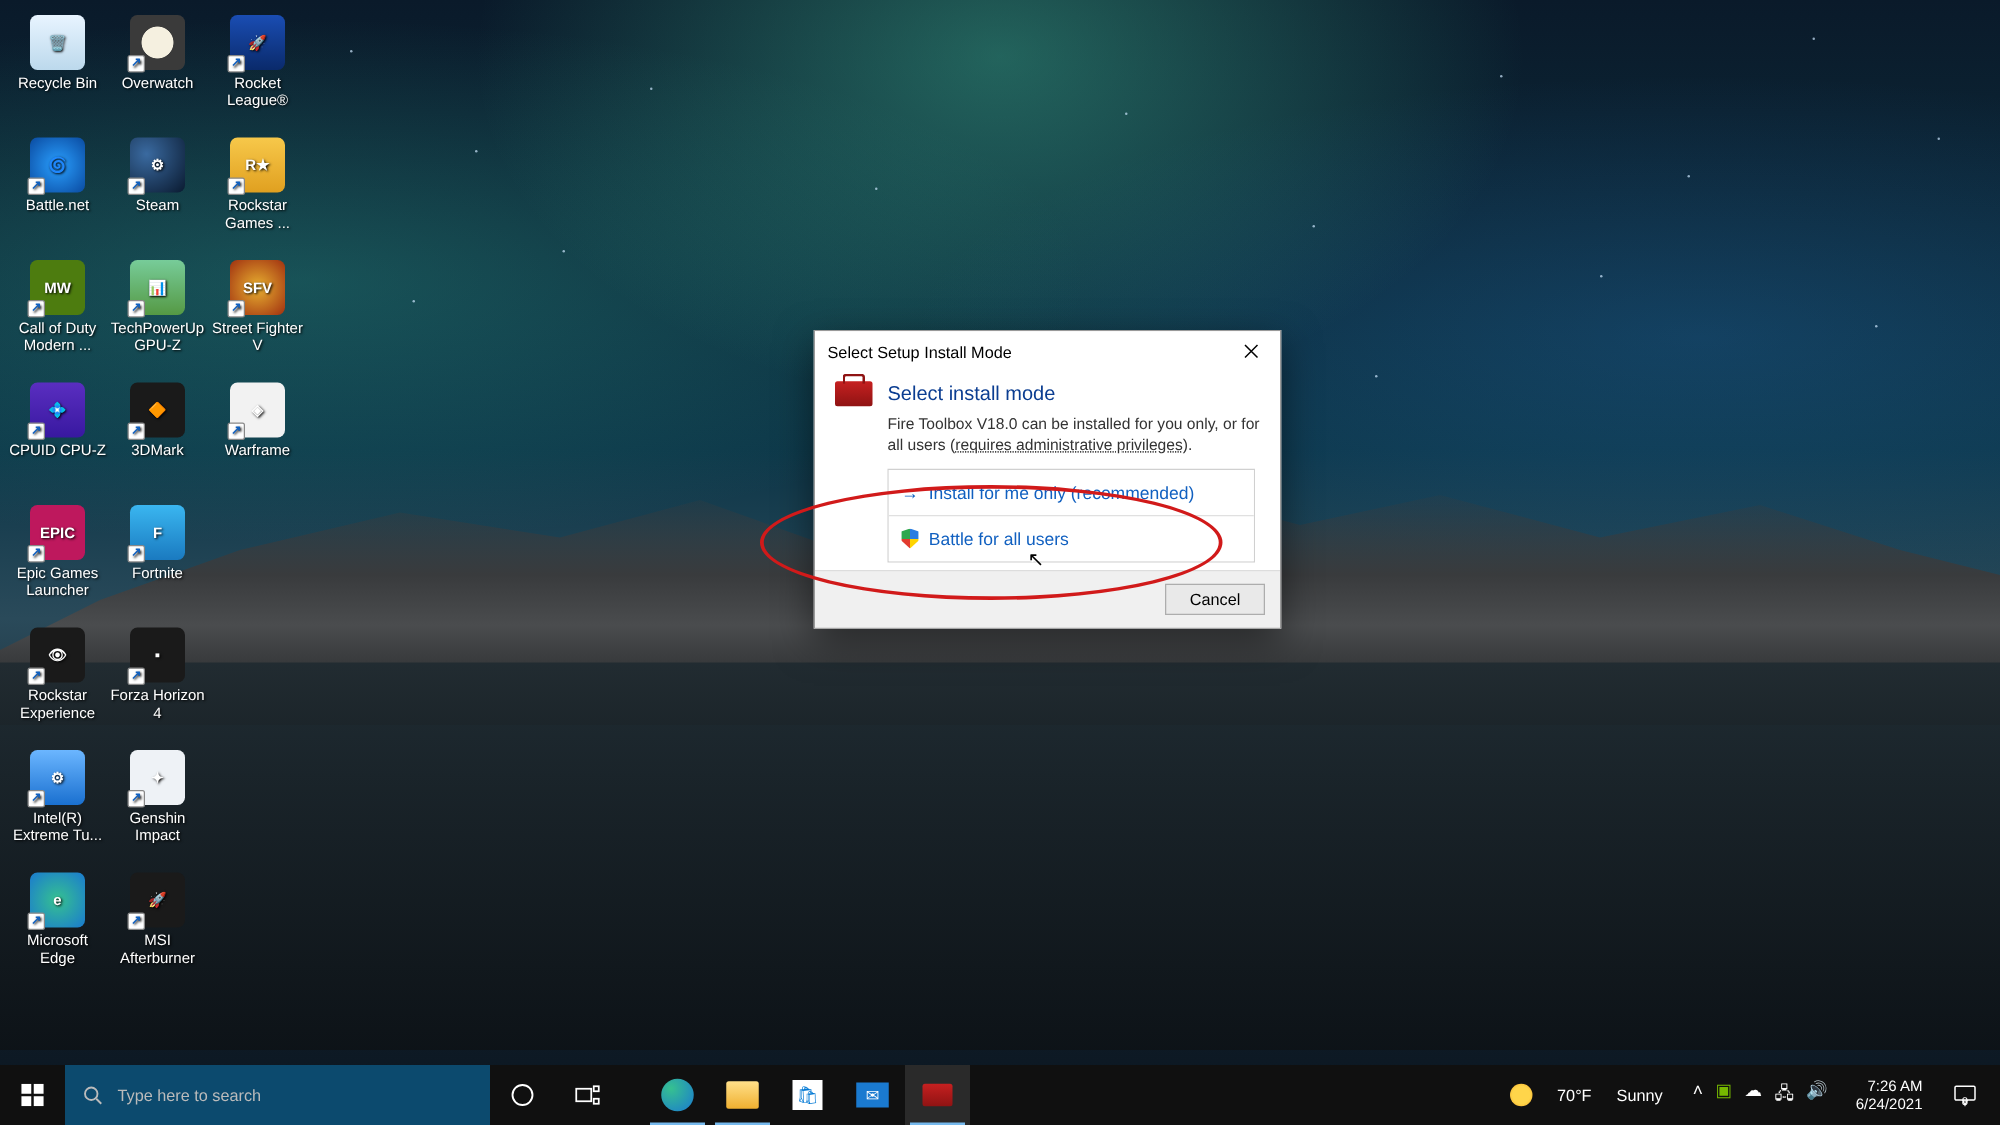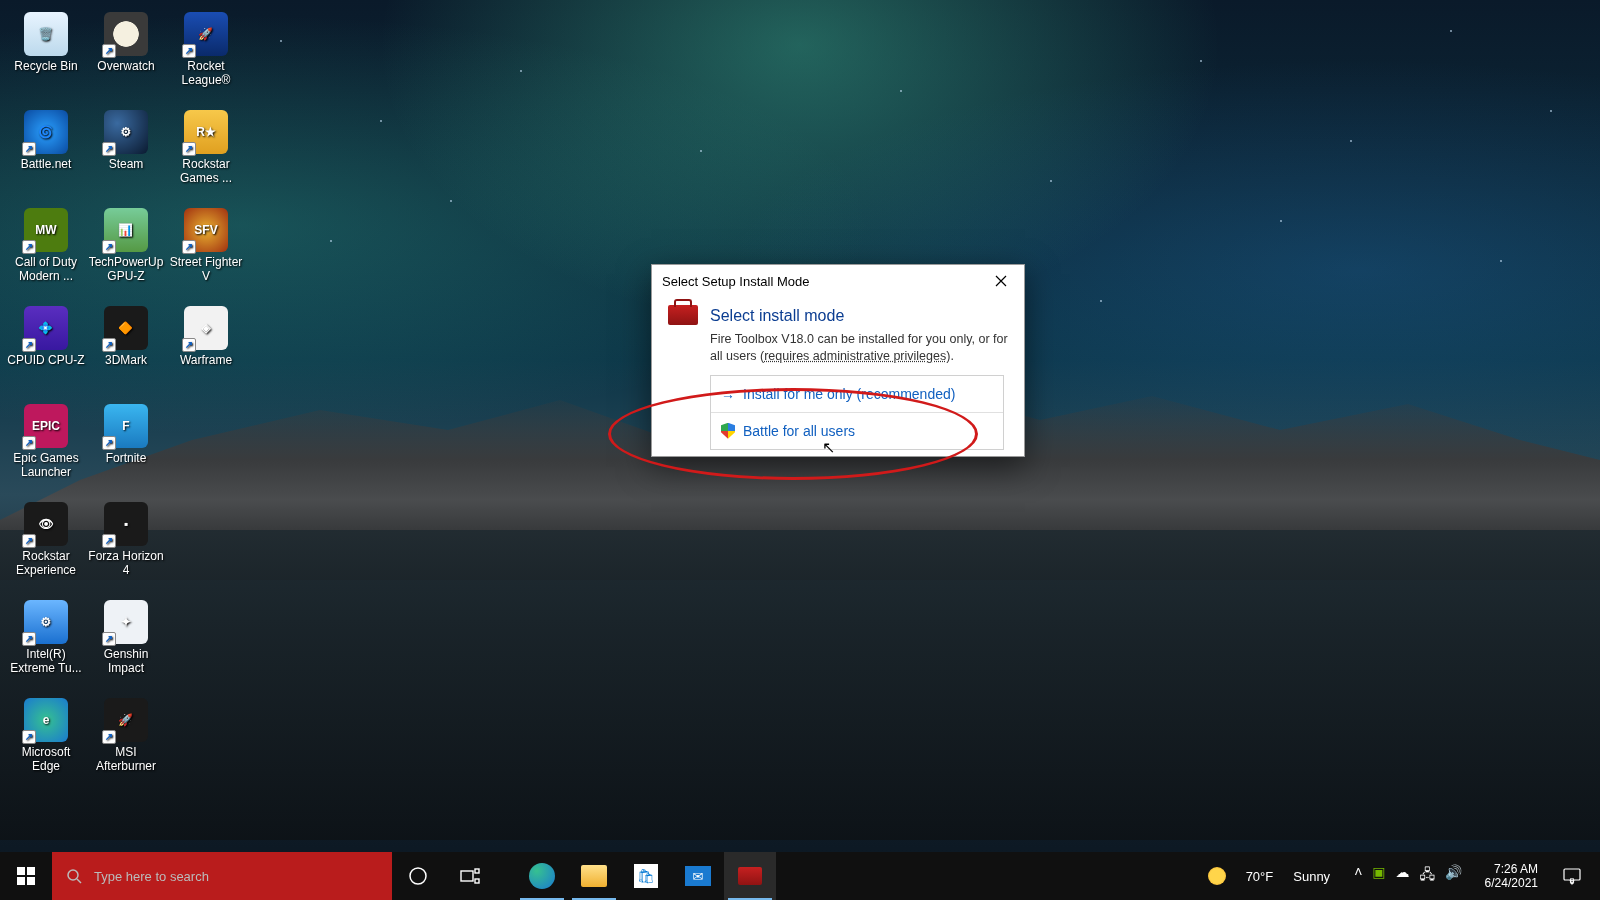--- a/index.html
+++ b/index.html
@@ -195,21 +195,21 @@
   .tb-btn {
     display: flex; align-items: center; justify-content: center;
     width: 52px;
     cursor: pointer;
   }
   .search {
     flex: 0 0 340px;
     display: flex; align-items: center;
     gap: 12px;
     padding: 0 14px;
-    background: #b91c1c;
+    background: #0c4a6e;
     color: #bbb;
     cursor: text;
   }
   .tb-active {
     position: relative;
   }
   .tb-active::after {
     content: "";
     position: absolute;
     left: 4px; right: 4px; bottom: 0;
@@ -370,20 +370,23 @@
       <div class="option">
         <span style="color:#1160c0">→</span>
         <span>Install for me only (recommended)</span>
       </div>
       <div class="option">
         <span class="shield"></span>
         <span>Battle for all users</span>
       </div>
     </div>
   </div>
+  <div class="footer">
+    <button class="btn">Cancel</button>
+  </div>
 </div>
 
 <div class="annot-ellipse"></div>
 <div class="cursor">↖</div>
 
 <div class="taskbar">
   <div class="tb-btn">
     <svg width="18" height="18" viewBox="0 0 18 18">
       <rect x="0" y="0" width="8" height="8" fill="#fff"></rect>
       <rect x="10" y="0" width="8" height="8" fill="#fff"></rect>

